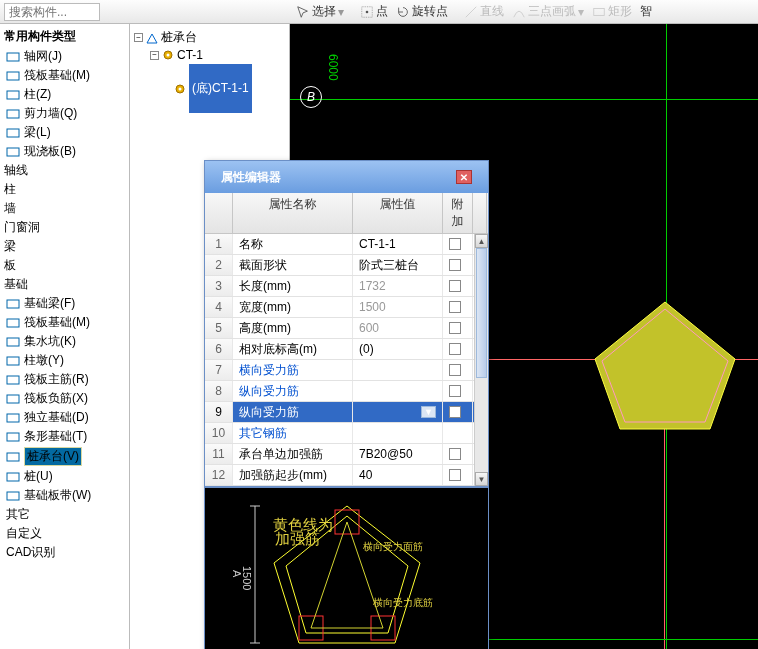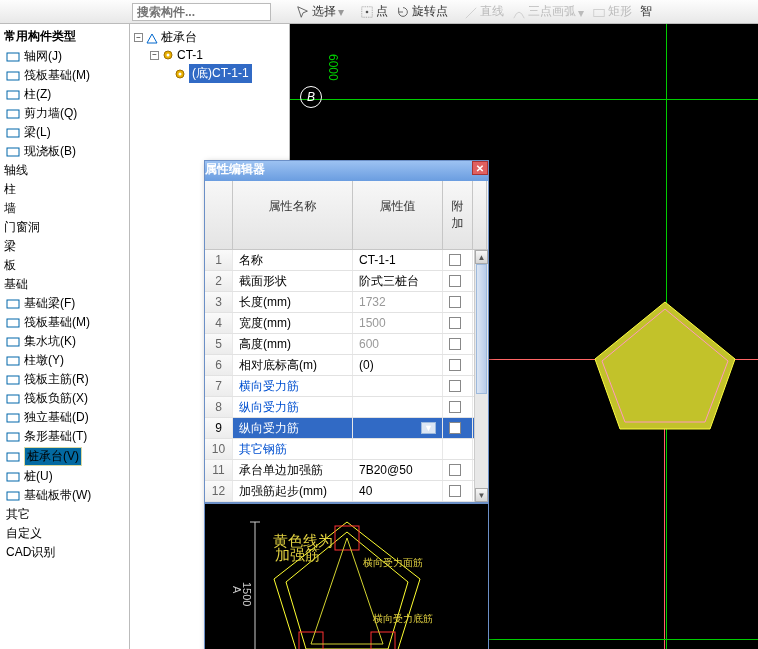--- a/index.html
+++ b/index.html
@@ -16,65 +16,65 @@
 .tree-item { display: flex; align-items: center; gap: 4px; padding: 1px 4px 1px 6px; cursor: pointer; white-space: nowrap; }
 .tree-item .ti-icon { width: 14px; height: 12px; }
 .tree-item.hilite { background: #fff; }
 .tree-item.hilite span.slabel { border: 1px solid #d8d8a0; background: #0369a1; padding: 0 2px; }
 
 
 .mid-tree { position: absolute; left: 130px; top: 24px; width: 160px; bottom: 0; background: #fff; border-right: 1px solid #bbb; padding: 4px; }
 .mt-node { display: flex; align-items: center; gap: 3px; padding: 1px 0; cursor: pointer; }
 .mt-expander { width: 9px; height: 9px; border: 1px solid #888; display: flex; align-items: center; justify-content: center; font-size: 8px; line-height: 8px; }
 .mt-gear { width: 12px; height: 12px; }
-.mt-sel { background: #316ac5; color: #fff; padding: 1px 3px; }
+.mt-sel { background: #316ac5; color: #fff; padding: 16px 3px; }
 
 
 .canvas { position: absolute; left: 290px; right: 0; top: 24px; bottom: 0; background: #000; overflow: hidden; }
 .grid-line-h { position: absolute; height: 1px; background: #0c0; }
 .grid-line-v { position: absolute; width: 1px; background: #0c0; }
 .dim-text { position: absolute; color: #00d000; font-size: 12px; writing-mode: vertical-rl; }
 .axis-bubble { position: absolute; width: 22px; height: 22px; border: 1px solid #fff; border-radius: 50%; color: #fff; display: flex; align-items: center; justify-content: center; font-style: italic; font-size: 13px; }
 
 
 .shape { position: absolute; }
 
 
 .dlg { position: absolute; left: 204px; top: 160px; width: 285px; background: #fff; border: 1px solid #6b8fc6; box-shadow: 2px 2px 6px rgba(0,0,0,.3); }
-.dlg-title { height: 20px; background: linear-gradient(#9cc2f2,#6a9de0); color: #fff; font-weight: bold; display: flex; align-items: flex-start; justify-content: space-between; padding: 0 0; }
+.dlg-title { height: 32px; background: linear-gradient(#9cc2f2,#6a9de0); color: #fff; font-weight: bold; display: flex; align-items: center; justify-content: space-between; padding: 0 16px; }
 .dlg-close { width: 16px; height: 14px; background: #e06060; border: 1px solid #a33; color: #fff; display: flex; align-items: center; justify-content: center; font-size: 10px; cursor: pointer; }
 .prop-header { display: grid; grid-template-columns: 28px 120px 90px 30px 14px; background: linear-gradient(#f7f7f7,#e4e4e4); border-bottom: 1px solid #c6c6c6; }
-.prop-header > div { border-right: 1px solid #c6c6c6; padding: 17px 4px; text-align: center; color: #333; }
+.prop-header > div { border-right: 1px solid #c6c6c6; padding: 3px 4px; text-align: center; color: #333; }
 .prop-body { max-height: 260px; overflow: hidden; position: relative; }
 .prop-row { display: grid; grid-template-columns: 28px 120px 90px 30px; border-bottom: 1px solid #e2e2e2; }
 .prop-row > div { border-right: 1px solid #e8e8e8; padding: 2px 6px; height: 20px; display: flex; align-items: center; }
 .prop-row .idx { background: linear-gradient(#fafafa,#ececec); justify-content: center; color: #666; }
 .prop-row .name.link { color: #0050d0; }
 .prop-row .val.muted { color: #999; }
 .prop-row.selected { background: #316ac5; color: #fff; }
 .prop-row.selected .name.link { color: #fff; }
 .prop-row.selected .idx { color: #000; background: linear-gradient(#fafafa,#ececec); }
 .chk { width: 12px; height: 12px; border: 1px solid #888; background: #fff; }
 .scroll-track { position: absolute; right: 0; top: 0; bottom: 0; width: 14px; background: #e8e8e8; border-left: 1px solid #ccc; }
 .scroll-btn { height: 14px; background: linear-gradient(#f7f7f7,#d6d6d6); border: 1px solid #aaa; display: flex; align-items: center; justify-content: center; font-size: 8px; color: #555; }
 .scroll-thumb { position: absolute; left: 1px; right: 1px; top: 14px; height: 130px; background: linear-gradient(90deg,#dce6f4,#b8cceb); border: 1px solid #9db9dc; }
 
 .dlg-graphic { height: 200px; background: #000; position: relative; border-top: 2px solid #6b8fc6; }
 .dlg-graphic .dim { position: absolute; color: #ccc; font-size: 11px; }
 .dlg-graphic .label { position: absolute; color: #e0d040; font-size: 15px; }
 
 .toolbar-top2 { position:absolute; left:290px; top:0; right:0; height:24px; background:linear-gradient(#fdfdfd,#e8e8e8); border-bottom:1px solid #bbb; display:flex; align-items:center; gap:8px; padding:0 6px; color:#666; }
 .toolbar-top2 .lbl { color:#333; }
-.toolbar-top2 .dis { color:#bbb;align-items:flex-end; }
+.toolbar-top2 .dis { color:#bbb; }
 </style>
 </head>
 <body>
 
 <div class="toolbar">
-  <input style="width: 139px; height: 18px; border: 1px solid rgb(187, 187, 187); padding: 0px 4px; margin-left: 128px; color: rgb(153, 153, 153); font-weight: bold;" placeholder="搜索构件...">
+  <input style="width: 96px; height: 18px; border: 1px solid rgb(187, 187, 187); padding: 0px 4px; color: rgb(153, 153, 153);" placeholder="搜索构件...">
 </div>
 
 <div class="toolbar-top2">
   <span class="tbgroup"><svg class="ticon" viewBox="0 0 16 16">
         <path d="M2 2l4 12 2-5 5-2z" fill="none" stroke="#555"></path>
       </svg><span class="lbl">选择</span> ▾</span>
   <span class="sep"></span>
   <span class="tbgroup">
       <svg class="ticon" viewBox="0 0 16 16">
         <rect x="2" y="2" width="12" height="12" fill="none" stroke="#999" stroke-dasharray="1 1"></rect>

